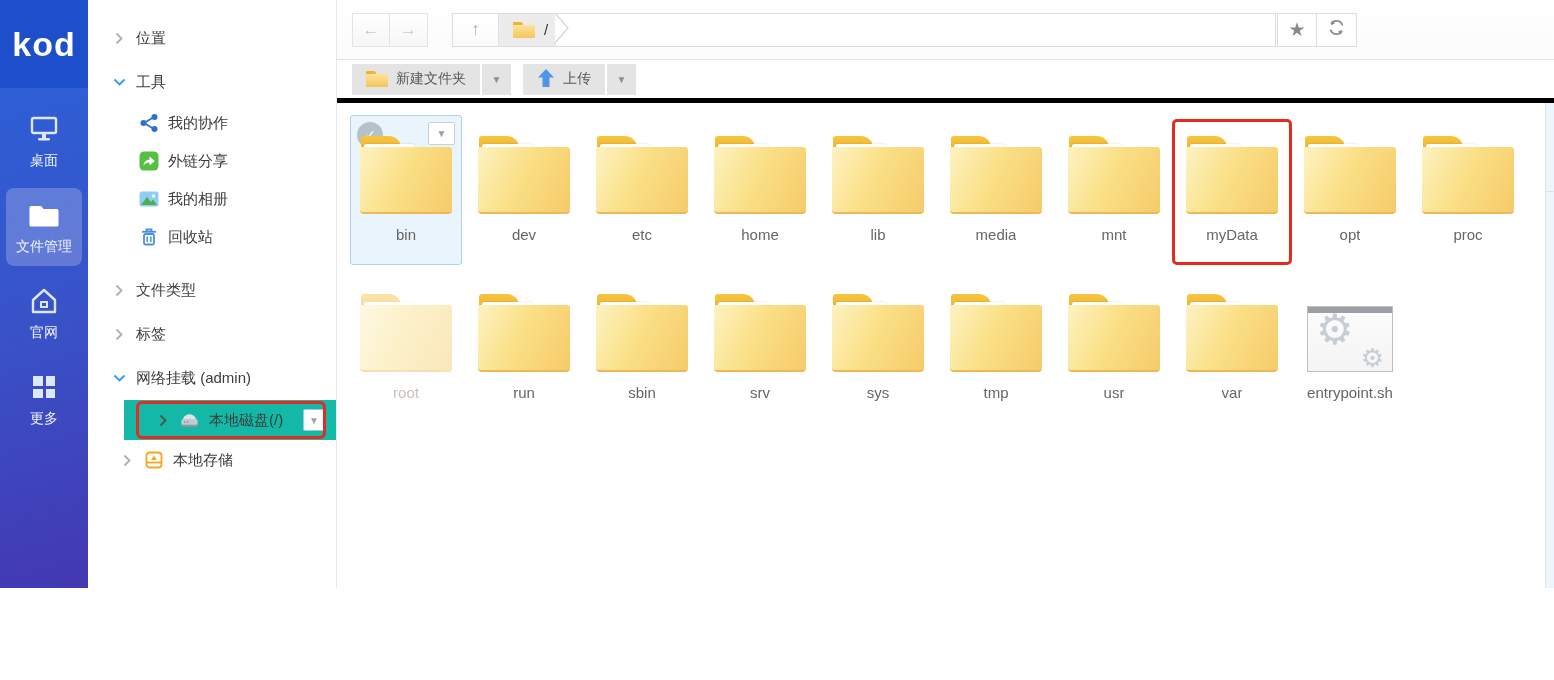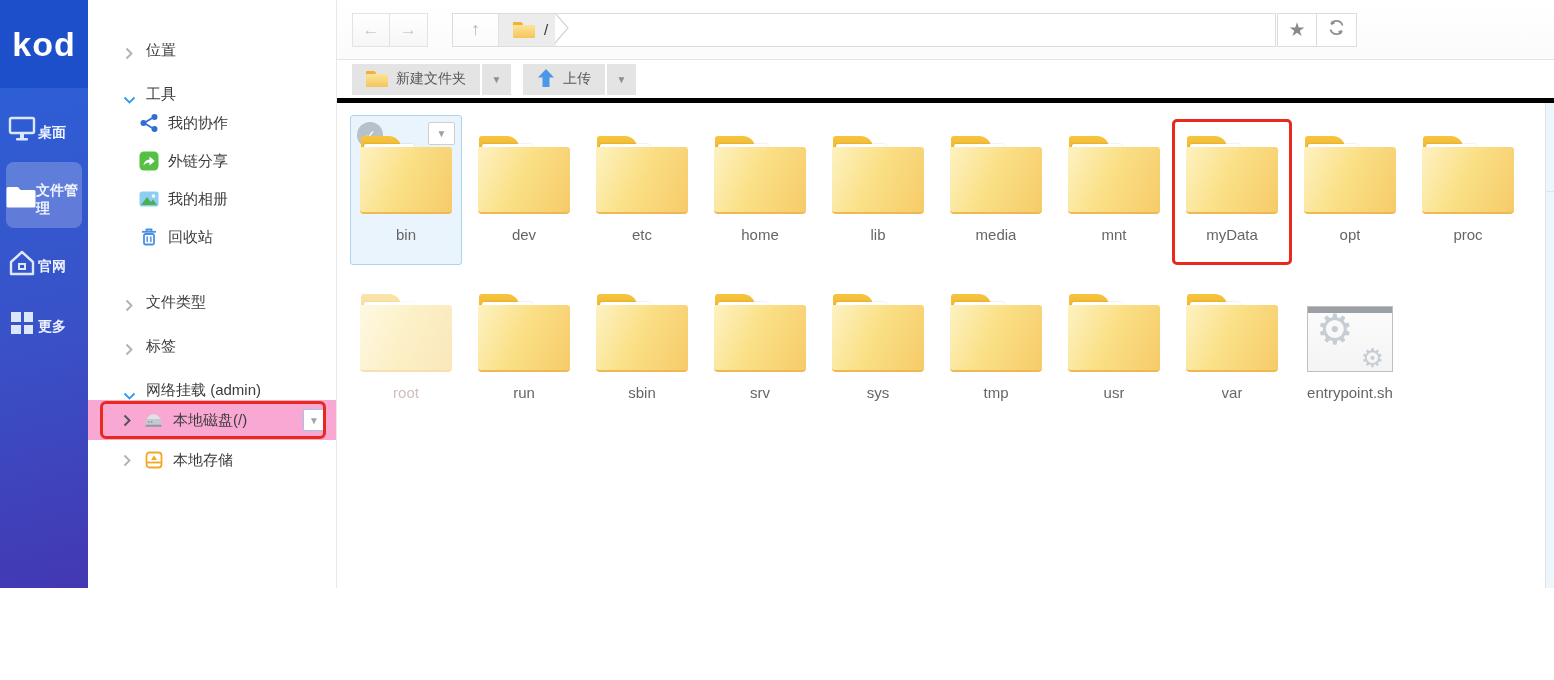--- a/index.html
+++ b/index.html
@@ -5,35 +5,35 @@
   * { margin:0; padding:0; box-sizing:border-box; }
   html,body { width:1554px; height:680px; overflow:hidden;
     font-family:"Liberation Sans","DejaVu Sans",sans-serif; background:#fff; }
   .app { display:flex; width:1554px; height:588px; }
 
   
   .rail { width:88px; flex:0 0 88px; background:linear-gradient(165deg,#2a63da 0%,#3952c8 55%,#4338b2 100%); color:#fff; display:flex; flex-direction:column; }
   .rail-logo { height:88px; background:#1c4fc9; display:flex; align-items:center; justify-content:center;
     font-size:34px; font-weight:bold; letter-spacing:1px; color:#fff; }
   .rail-nav { display:flex; flex-direction:column; align-items:center; margin-top:14px; }
-  .rail-item { width:76px; padding:12px 0 10px; margin-bottom:8px; border-radius:8px; display:flex; flex-direction:row; align-items:center; cursor:pointer;font-weight:bold; }
+  .rail-item { width:76px; padding:12px 0 10px; margin-bottom:8px; border-radius:8px; display:flex; flex-direction:column; align-items:center; cursor:pointer; }
   .rail-item.active { background:rgba(255,255,255,0.22); }
   .rail-item .ric { width:32px; height:30px; display:flex; align-items:center; justify-content:center; }
   .rail-item .rlabel { margin-top:8px; font-size:14px; color:#eef3ff; }
 
   
   .tree { width:249px; flex:0 0 249px; border-right:1px solid #e8e8e8; padding-top:16px; font-size:15px; color:#3c3c3c; position:relative; }
-  .trow { height:44px; display:flex; align-items:flex-end; padding-left:34px; cursor:pointer; }
+  .trow { height:44px; display:flex; align-items:center; padding-left:24px; cursor:pointer; }
   .trow .chev { width:14px; display:flex; justify-content:center; margin-right:10px; }
   .tchild { height:38px; display:flex; align-items:center; padding-left:50px; cursor:pointer; }
   .tchild .cic { width:21px; height:21px; margin-right:9px; display:flex; align-items:center; justify-content:center; }
   .tsec-gap { margin-top:12px; }
   .tchild.mounts { padding-left:32px; height:40px; }
   .tchild.mounts .chev { width:14px; margin-right:9px; display:flex; justify-content:center; }
-  .tchild.selected { background:#f9a8d4; position:relative; }
+  .tchild.selected { background:#14b8a6; position:relative;margin-left:36px; }
   .tree-annotation { position:absolute; top:1px; bottom:1px; left:12px; right:10px; border:3px solid #e8291d; border-radius:6px; pointer-events:none; }
   .tree-dd { position:absolute; right:11px; top:9px; width:22px; height:22px; background:#fff; border:1px solid #9fc6e8; border-radius:2px; color:#9aa5ad; font-size:10px; display:flex; align-items:center; justify-content:center; cursor:pointer; }
 
   
   .main { flex:1; display:flex; flex-direction:column; min-width:0; }
   .tb1 { height:60px; border-bottom:1px solid #e4e4e4; background:linear-gradient(#ffffff,#fbfbfb); display:flex; align-items:center; padding-left:15px; }
   .navbtns { display:flex; }
   .navbtn { width:38px; height:34px; border:1px solid #e3e3e3; background:linear-gradient(#fff,#f6f6f6); color:#c9c9c9; font-size:17px; display:flex; align-items:center; justify-content:center; cursor:pointer; }
   .navbtn + .navbtn { border-left:none; }
   .crumbbar { margin-left:24px; width:824px; height:34px; border:1px solid #dcdcdc; background:#fff; display:flex; align-items:stretch; overflow:hidden; }

